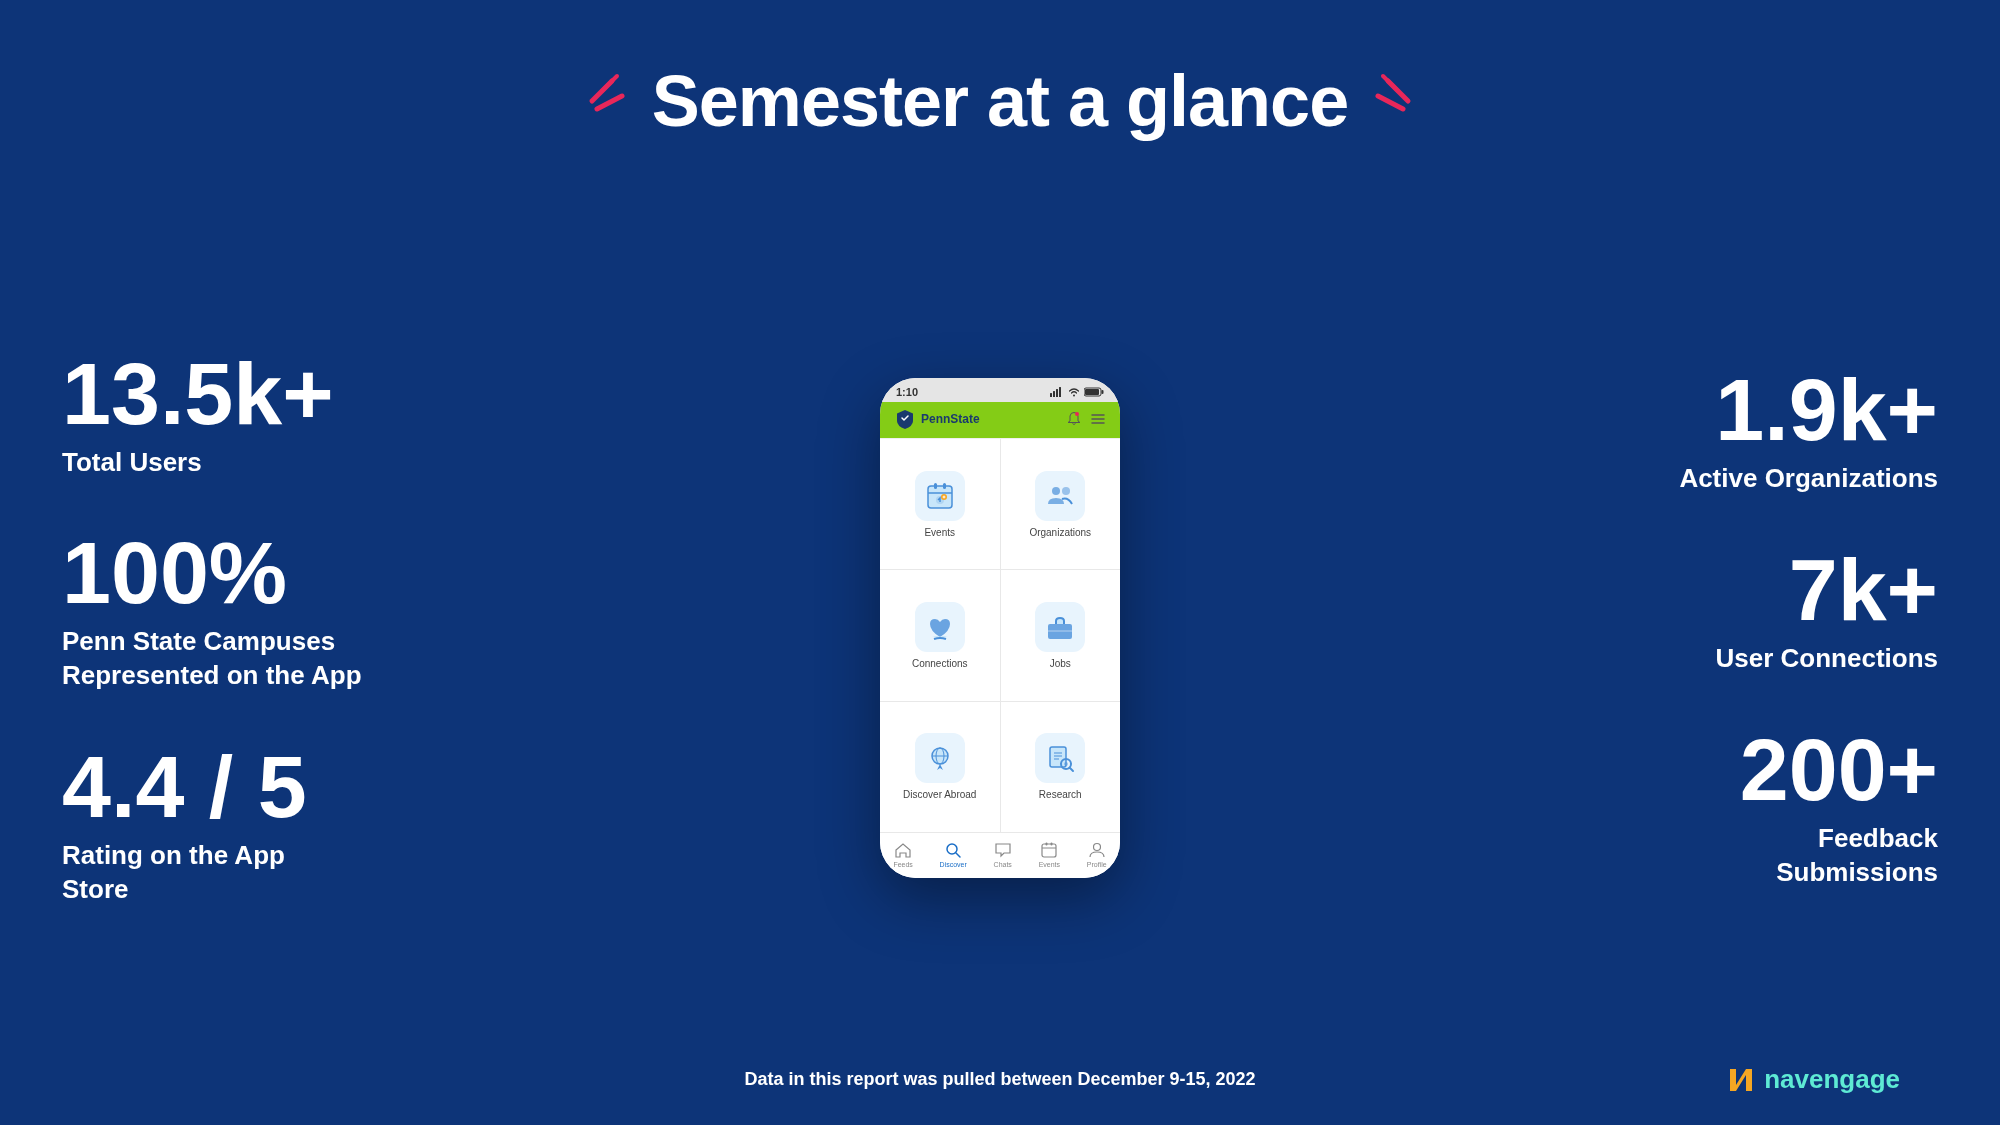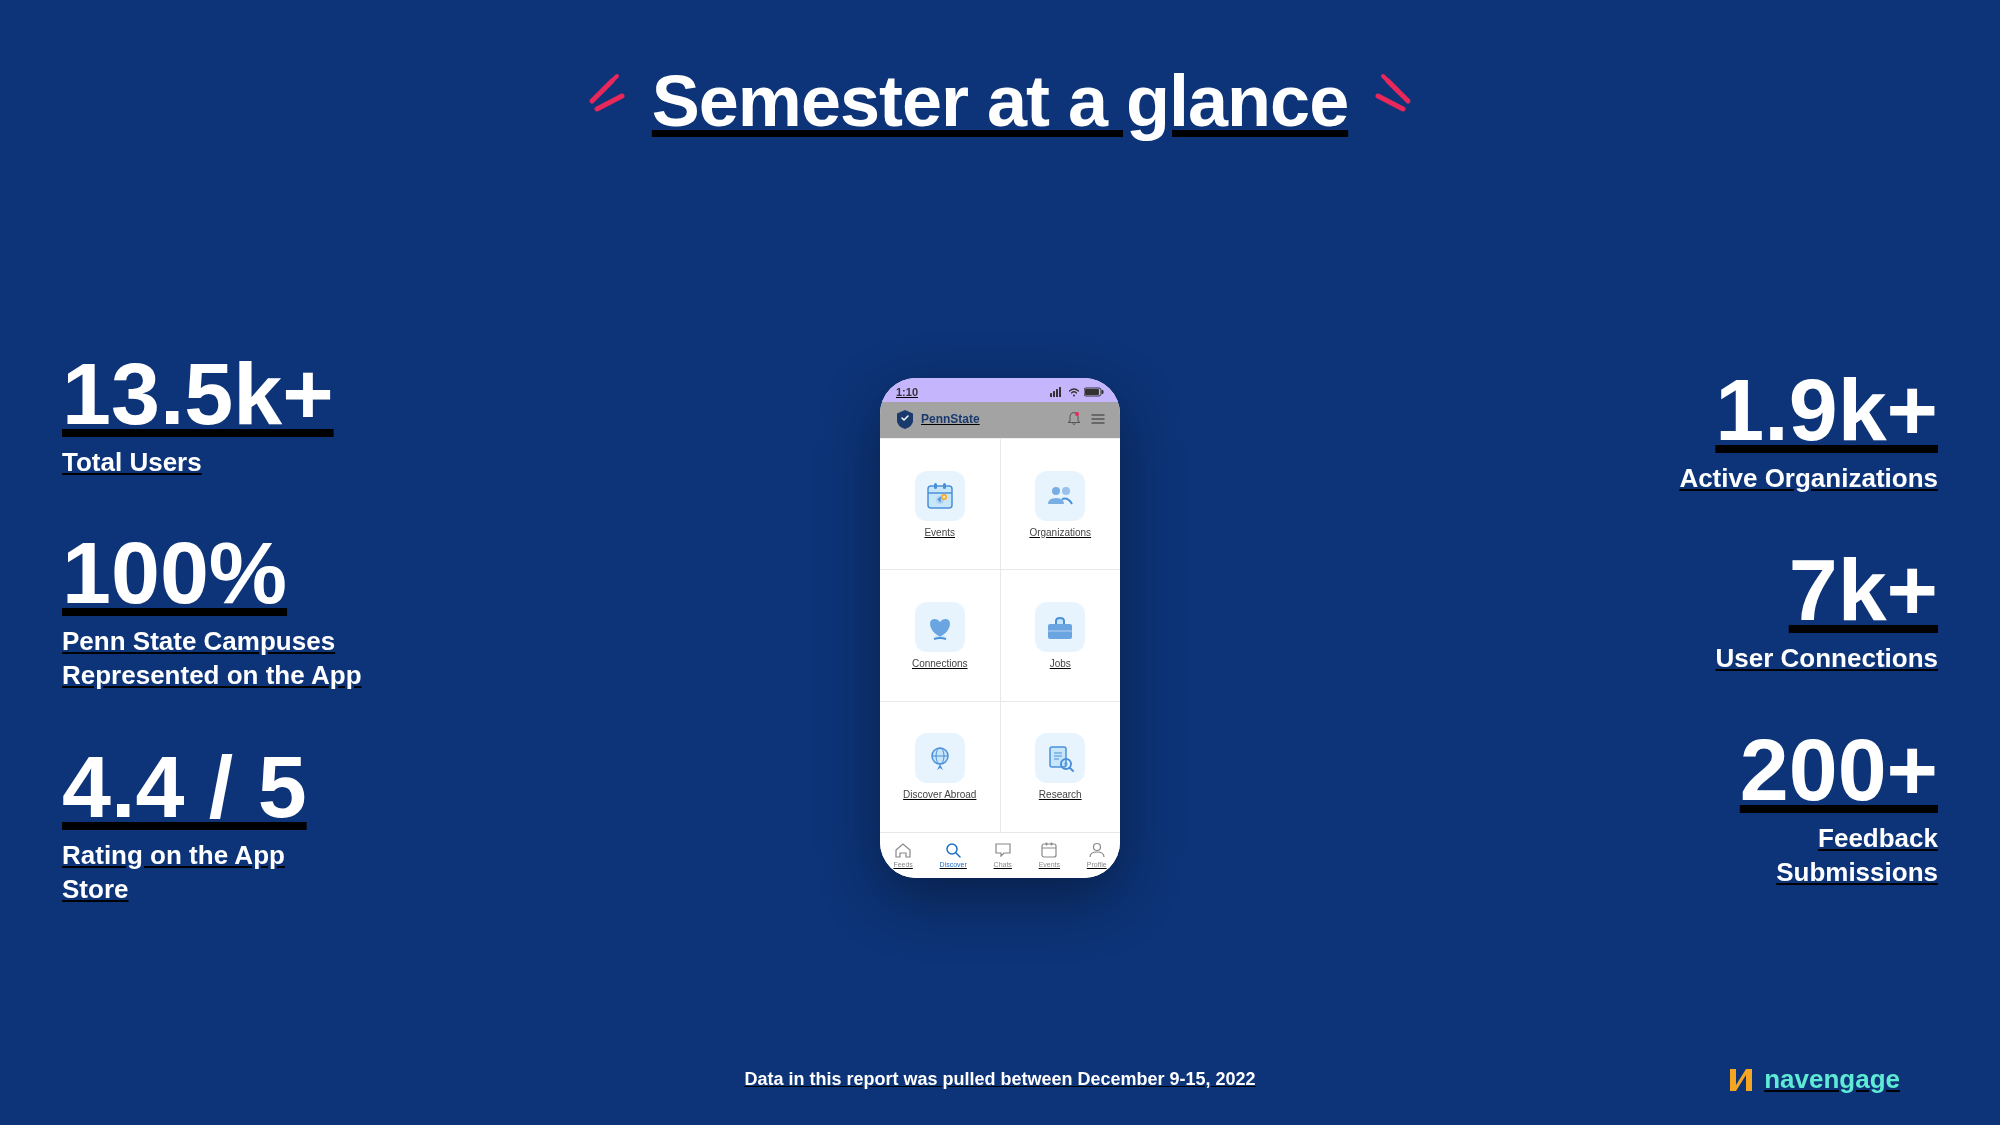--- a/index.html
+++ b/index.html
@@ -13,21 +13,20 @@
       position: relative;
     }
 
     .page-wrapper {
       width: 2000px;
       height: 1125px;
       position: relative;
       display: flex;
       flex-direction: column;
       align-items: center;
-      text-decoration: underline;
     }
 
     
     .title-area {
       margin-top: 60px;
       display: flex;
       align-items: center;
       gap: 20px;
     }
 
@@ -101,40 +100,40 @@
       border-radius: 36px;
       box-shadow: 0 20px 60px rgba(0,0,0,0.4);
       overflow: hidden;
       display: flex;
       flex-direction: column;
       position: relative;
     }
 
     
     .phone-status {
-      background: #c4b5fd;
+      background: #e5e5e5;
       padding: 8px 16px 4px;
       display: flex;
       justify-content: space-between;
       align-items: center;
       font-size: 11px;
       color: #333;
       font-weight: 600;
       text-align: right;
     }
 
     .status-icons {
       display: flex;
       gap: 4px;
       align-items: center;
     }
 
     
     .phone-header {
-      background: #a3a3a3;
+      background: #84cc16;
       padding: 6px 14px 8px;
       display: flex;
       justify-content: space-between;
       align-items: center;
       border-bottom: 1px solid #f0f0f0;
     }
 
     .penn-state-logo {
       display: flex;
       align-items: center;

